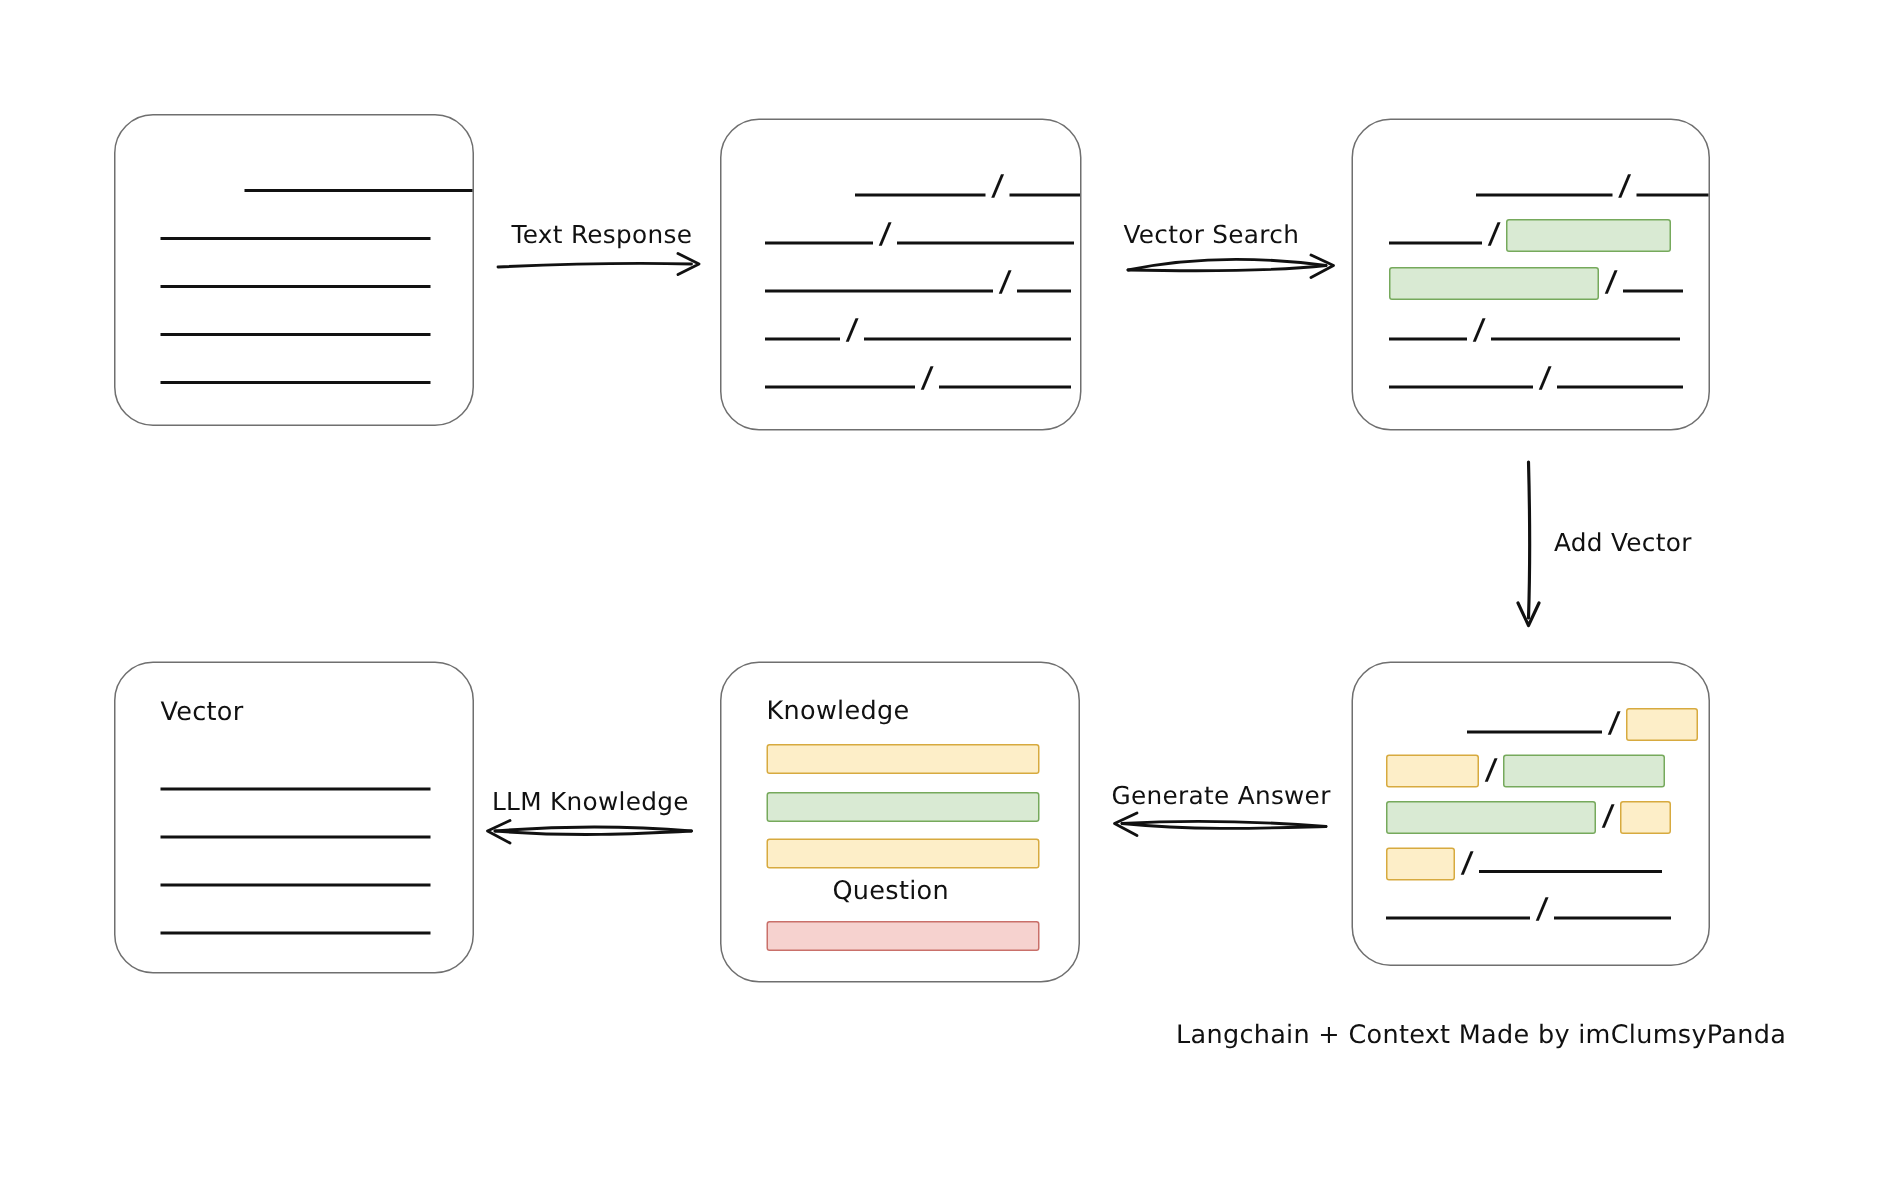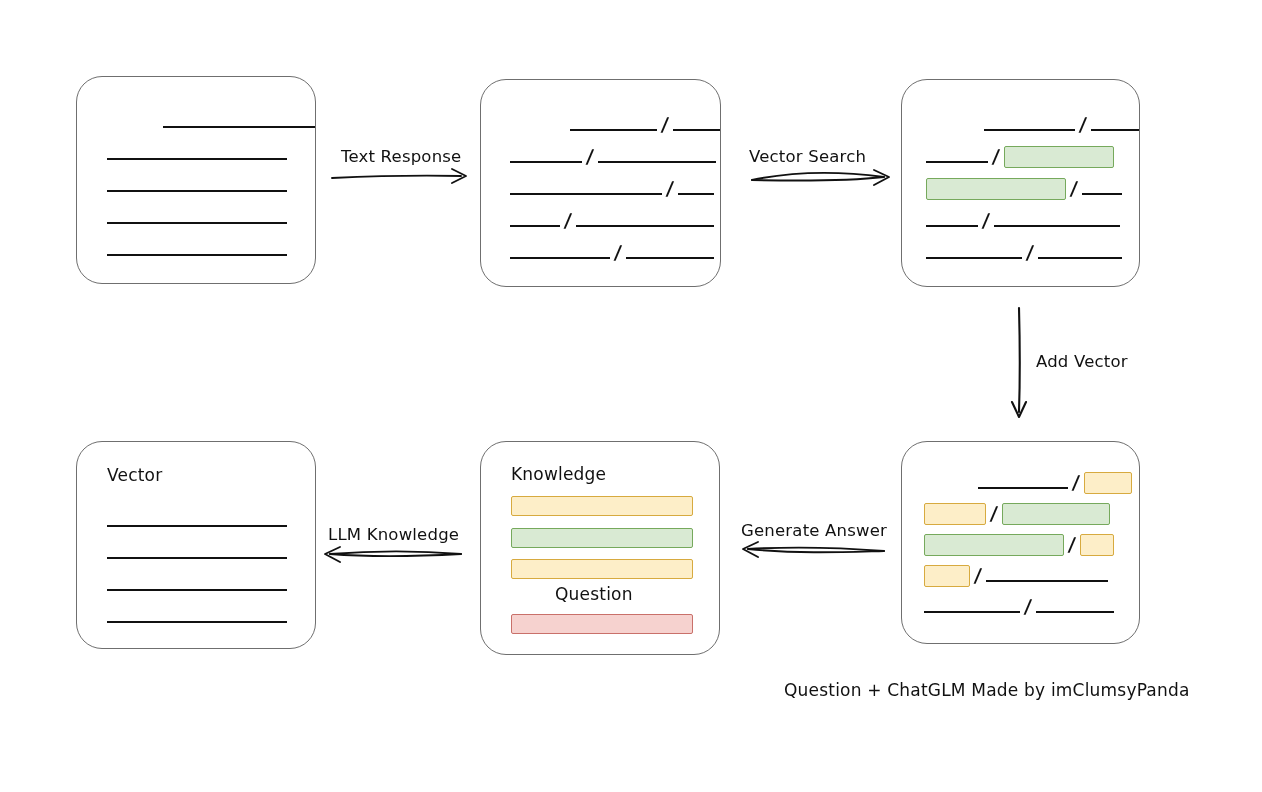--- a/index.html
+++ b/index.html
@@ -319,15 +319,15 @@
         </div>
         <div class="row" style="top: 136px; padding-left: 30px;">
           <span class="seg rule" style="width: 180px;"></span>
         </div>
         <div class="row" style="top: 168px; padding-left: 30px;">
           <span class="seg rule" style="width: 180px;"></span>
         </div>
       </div>
   </div>
 
-  <div class="footer" style="left:784px; top:680px;">Question + ChatGLM Made by imClumsyPanda</div>
+  <div class="footer" style="left:784px; top:680px;">Langchain + Context Made by imClumsyPanda</div>
 
 </div>
 
 </body></html>

